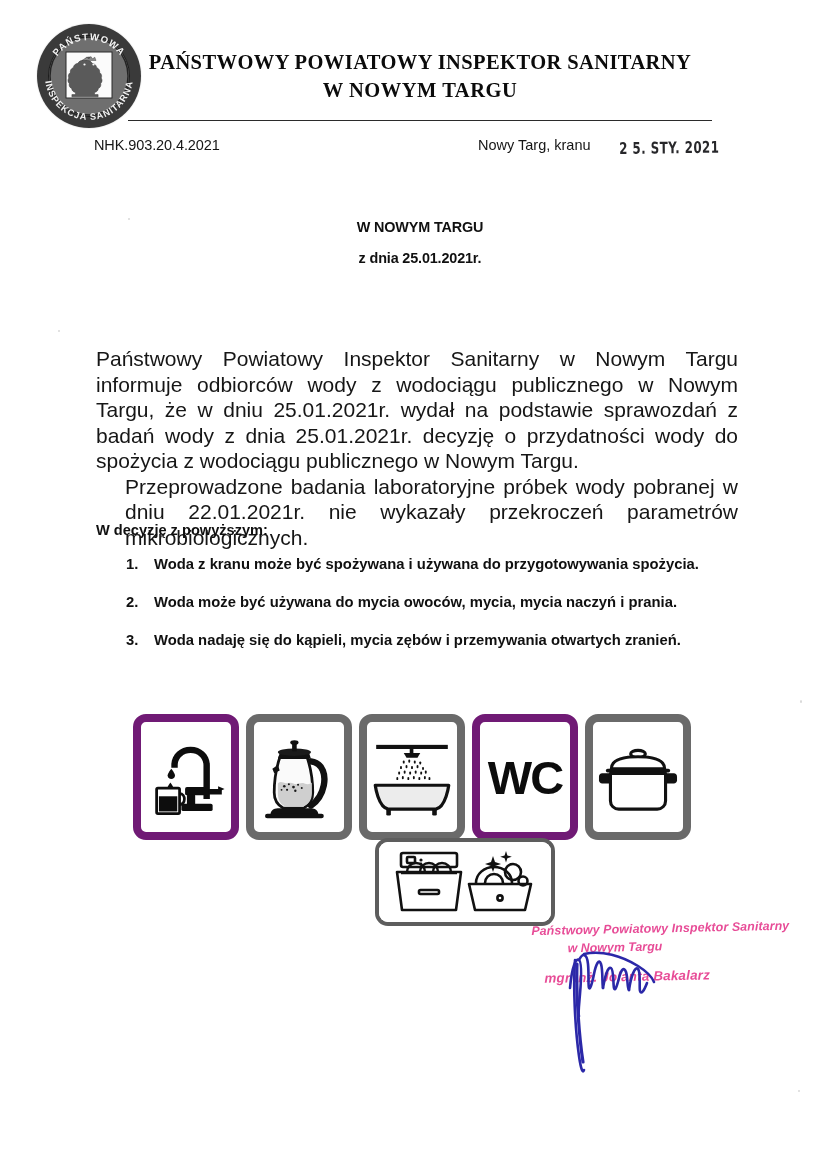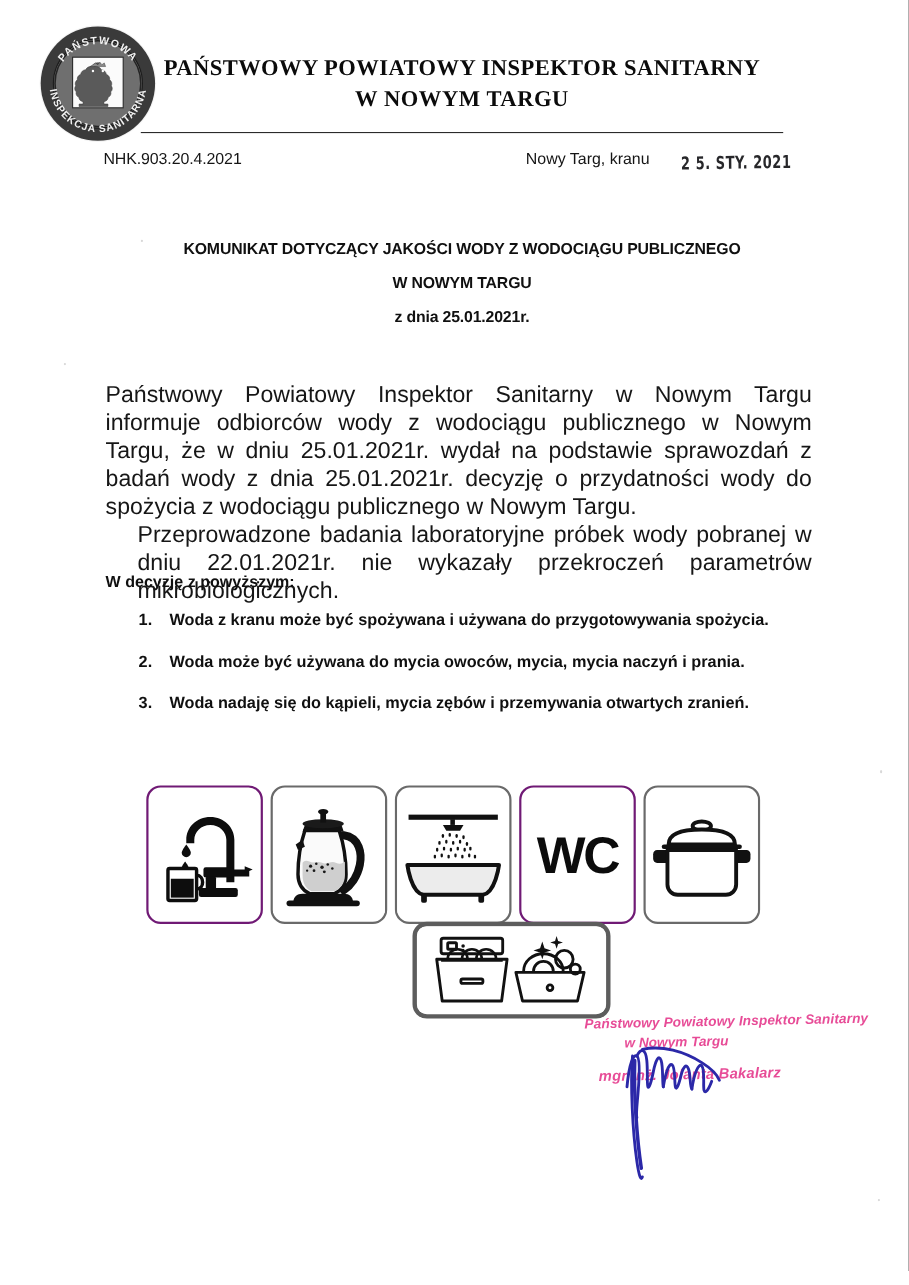--- a/index.html
+++ b/index.html
@@ -177,21 +177,21 @@
     top: 714px;
     width: 580px;
     height: 112px;
     display: flex;
     gap: 7px;
   }
   .picto {
     position: relative;
     width: 106px;
     height: 126px;
-    border: 2px solid #701a75;
+    border: 8px solid #701a75;
     border-radius: 13px;
     background: #ffffff;
     box-sizing: border-box;
     overflow: hidden;
   }
   .picto.dark { border-color: #6a6a6a; }
   .picto svg { display: block; width: 100%; height: 100%; }
 
   .picto-row2 {
     position: absolute;
@@ -327,21 +327,20 @@
     <div class="header-rule"></div>
   </div>
 
   <div class="refline">
     <div class="ref-no">NHK.903.20.4.2021</div>
     <div class="place-label">Nowy Targ, kranu</div>
     <div class="date-stamp">2 5. STY. 2021</div>
   </div>
 
   <div class="doc-title">
-    <div class="t1">KOMUNIKAT DOTYCZĄCY JAKOŚCI WODY Z WODOCIĄGU PUBLICZNEGO</div>
     <div class="t2">W NOWYM TARGU</div>
     <div class="t3">z dnia 25.01.2021r.</div>
   </div>
 
   <div class="body-block">
     <p class="p1">Państwowy Powiatowy Inspektor Sanitarny w Nowym Targu informuje odbiorców wody z wodociągu  publicznego w Nowym Targu, że w dniu 25.01.2021r. wydał na podstawie sprawozdań z badań wody z dnia 25.01.2021r. decyzję o  przydatności wody do spożycia z wodociągu publicznego w Nowym Targu.</p>
     <p class="p2">Przeprowadzone badania laboratoryjne próbek wody pobranej w dniu 22.01.2021r. nie wykazały przekroczeń parametrów mikrobiologicznych.</p>
   </div>
 
   <div class="lead-in">W decyzję z powyższym:</div>

